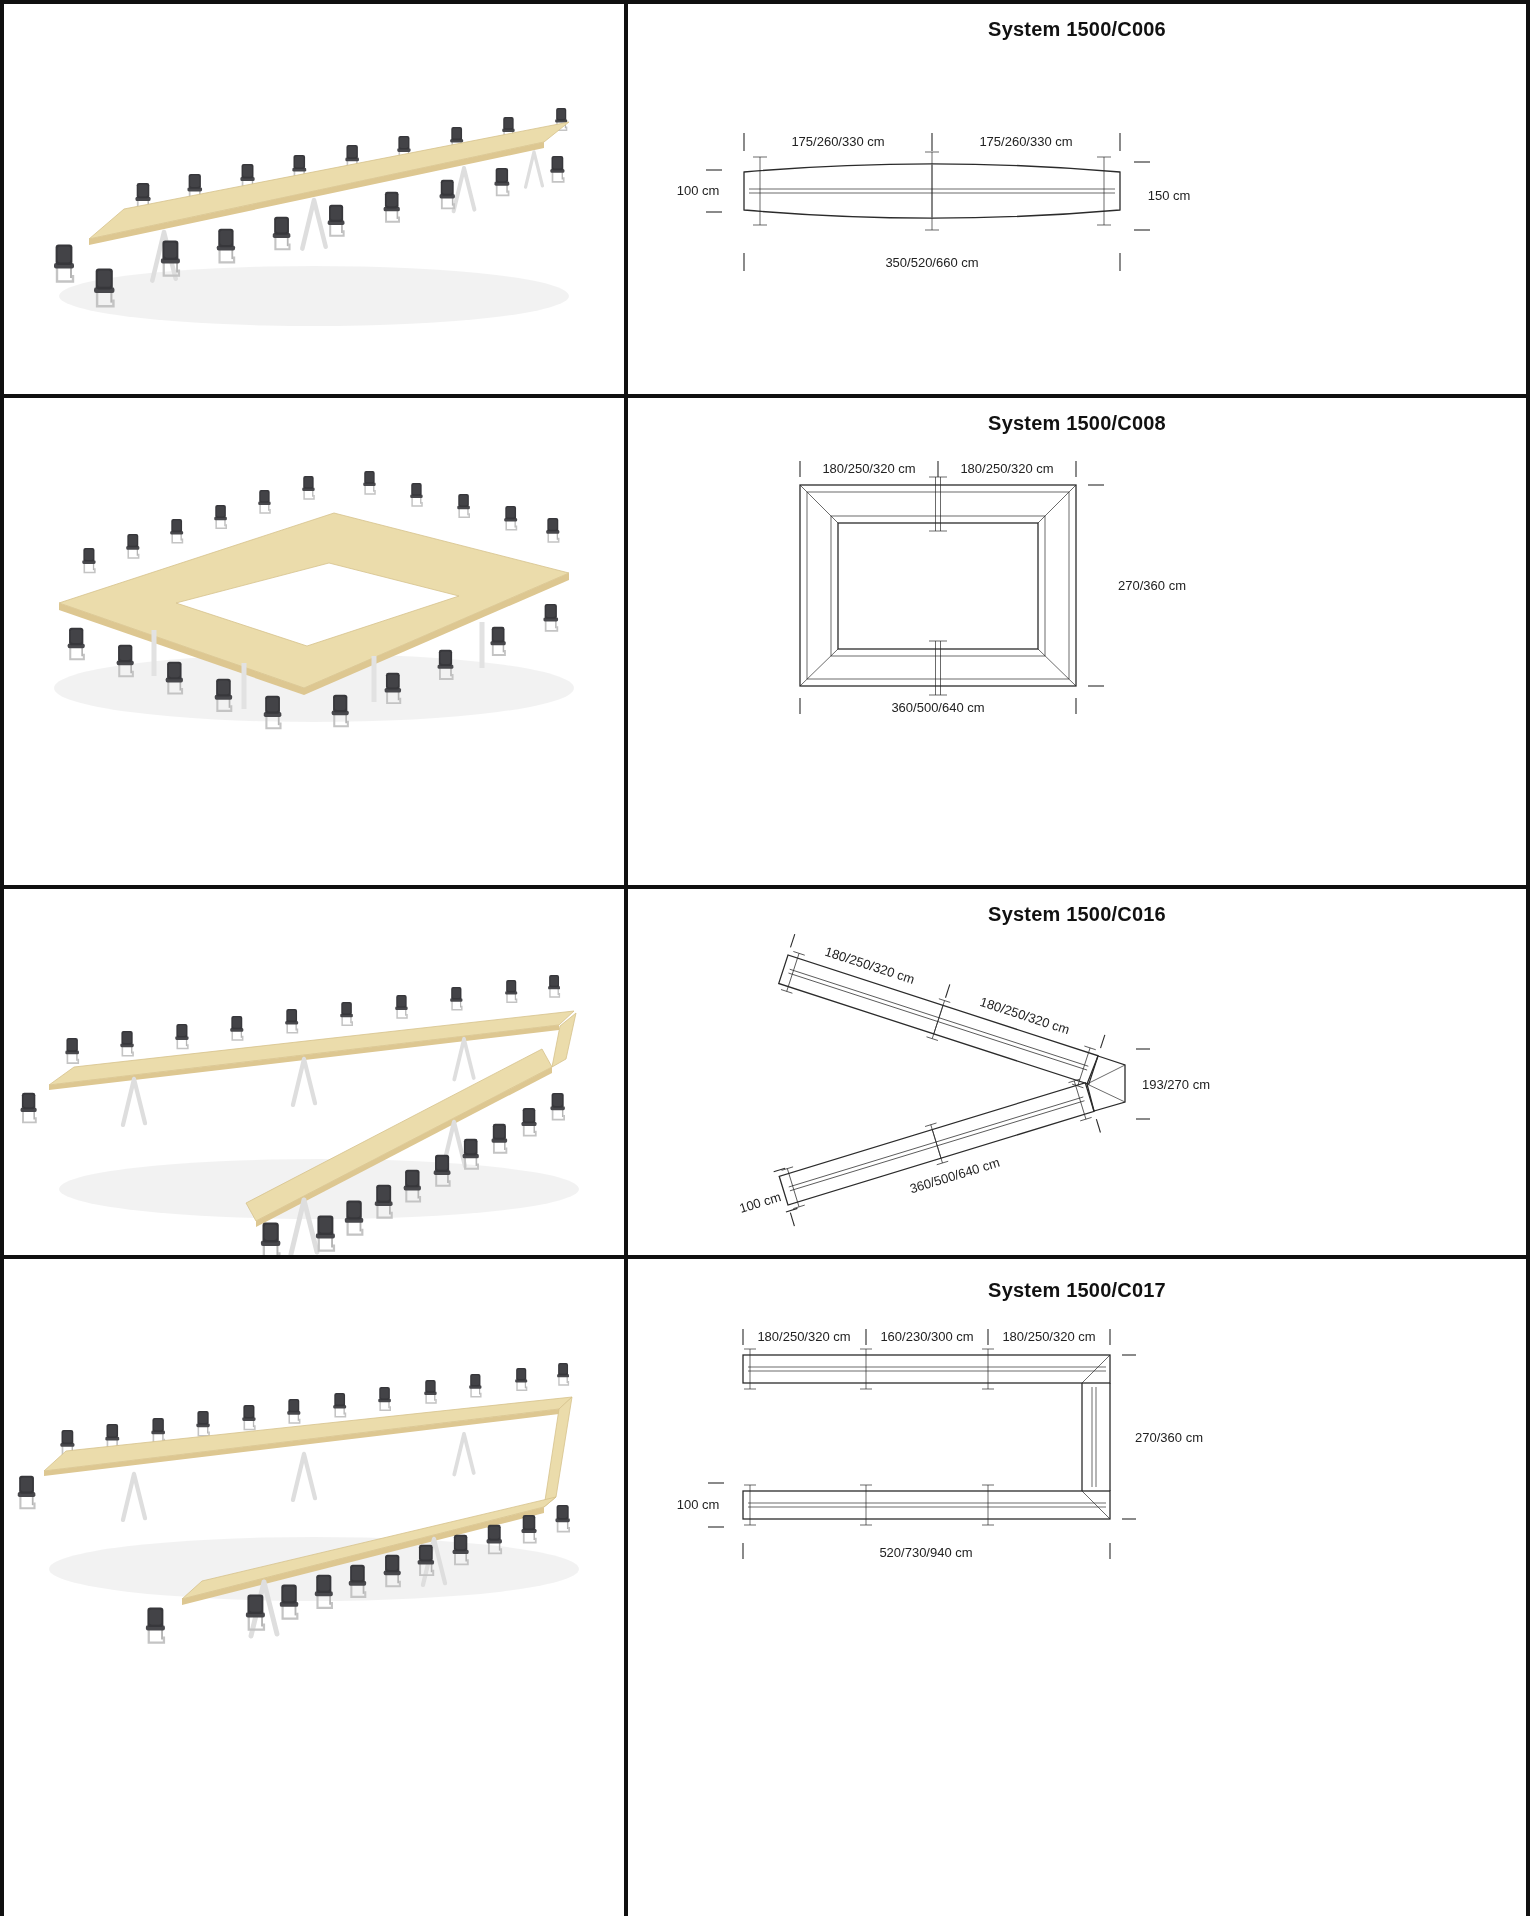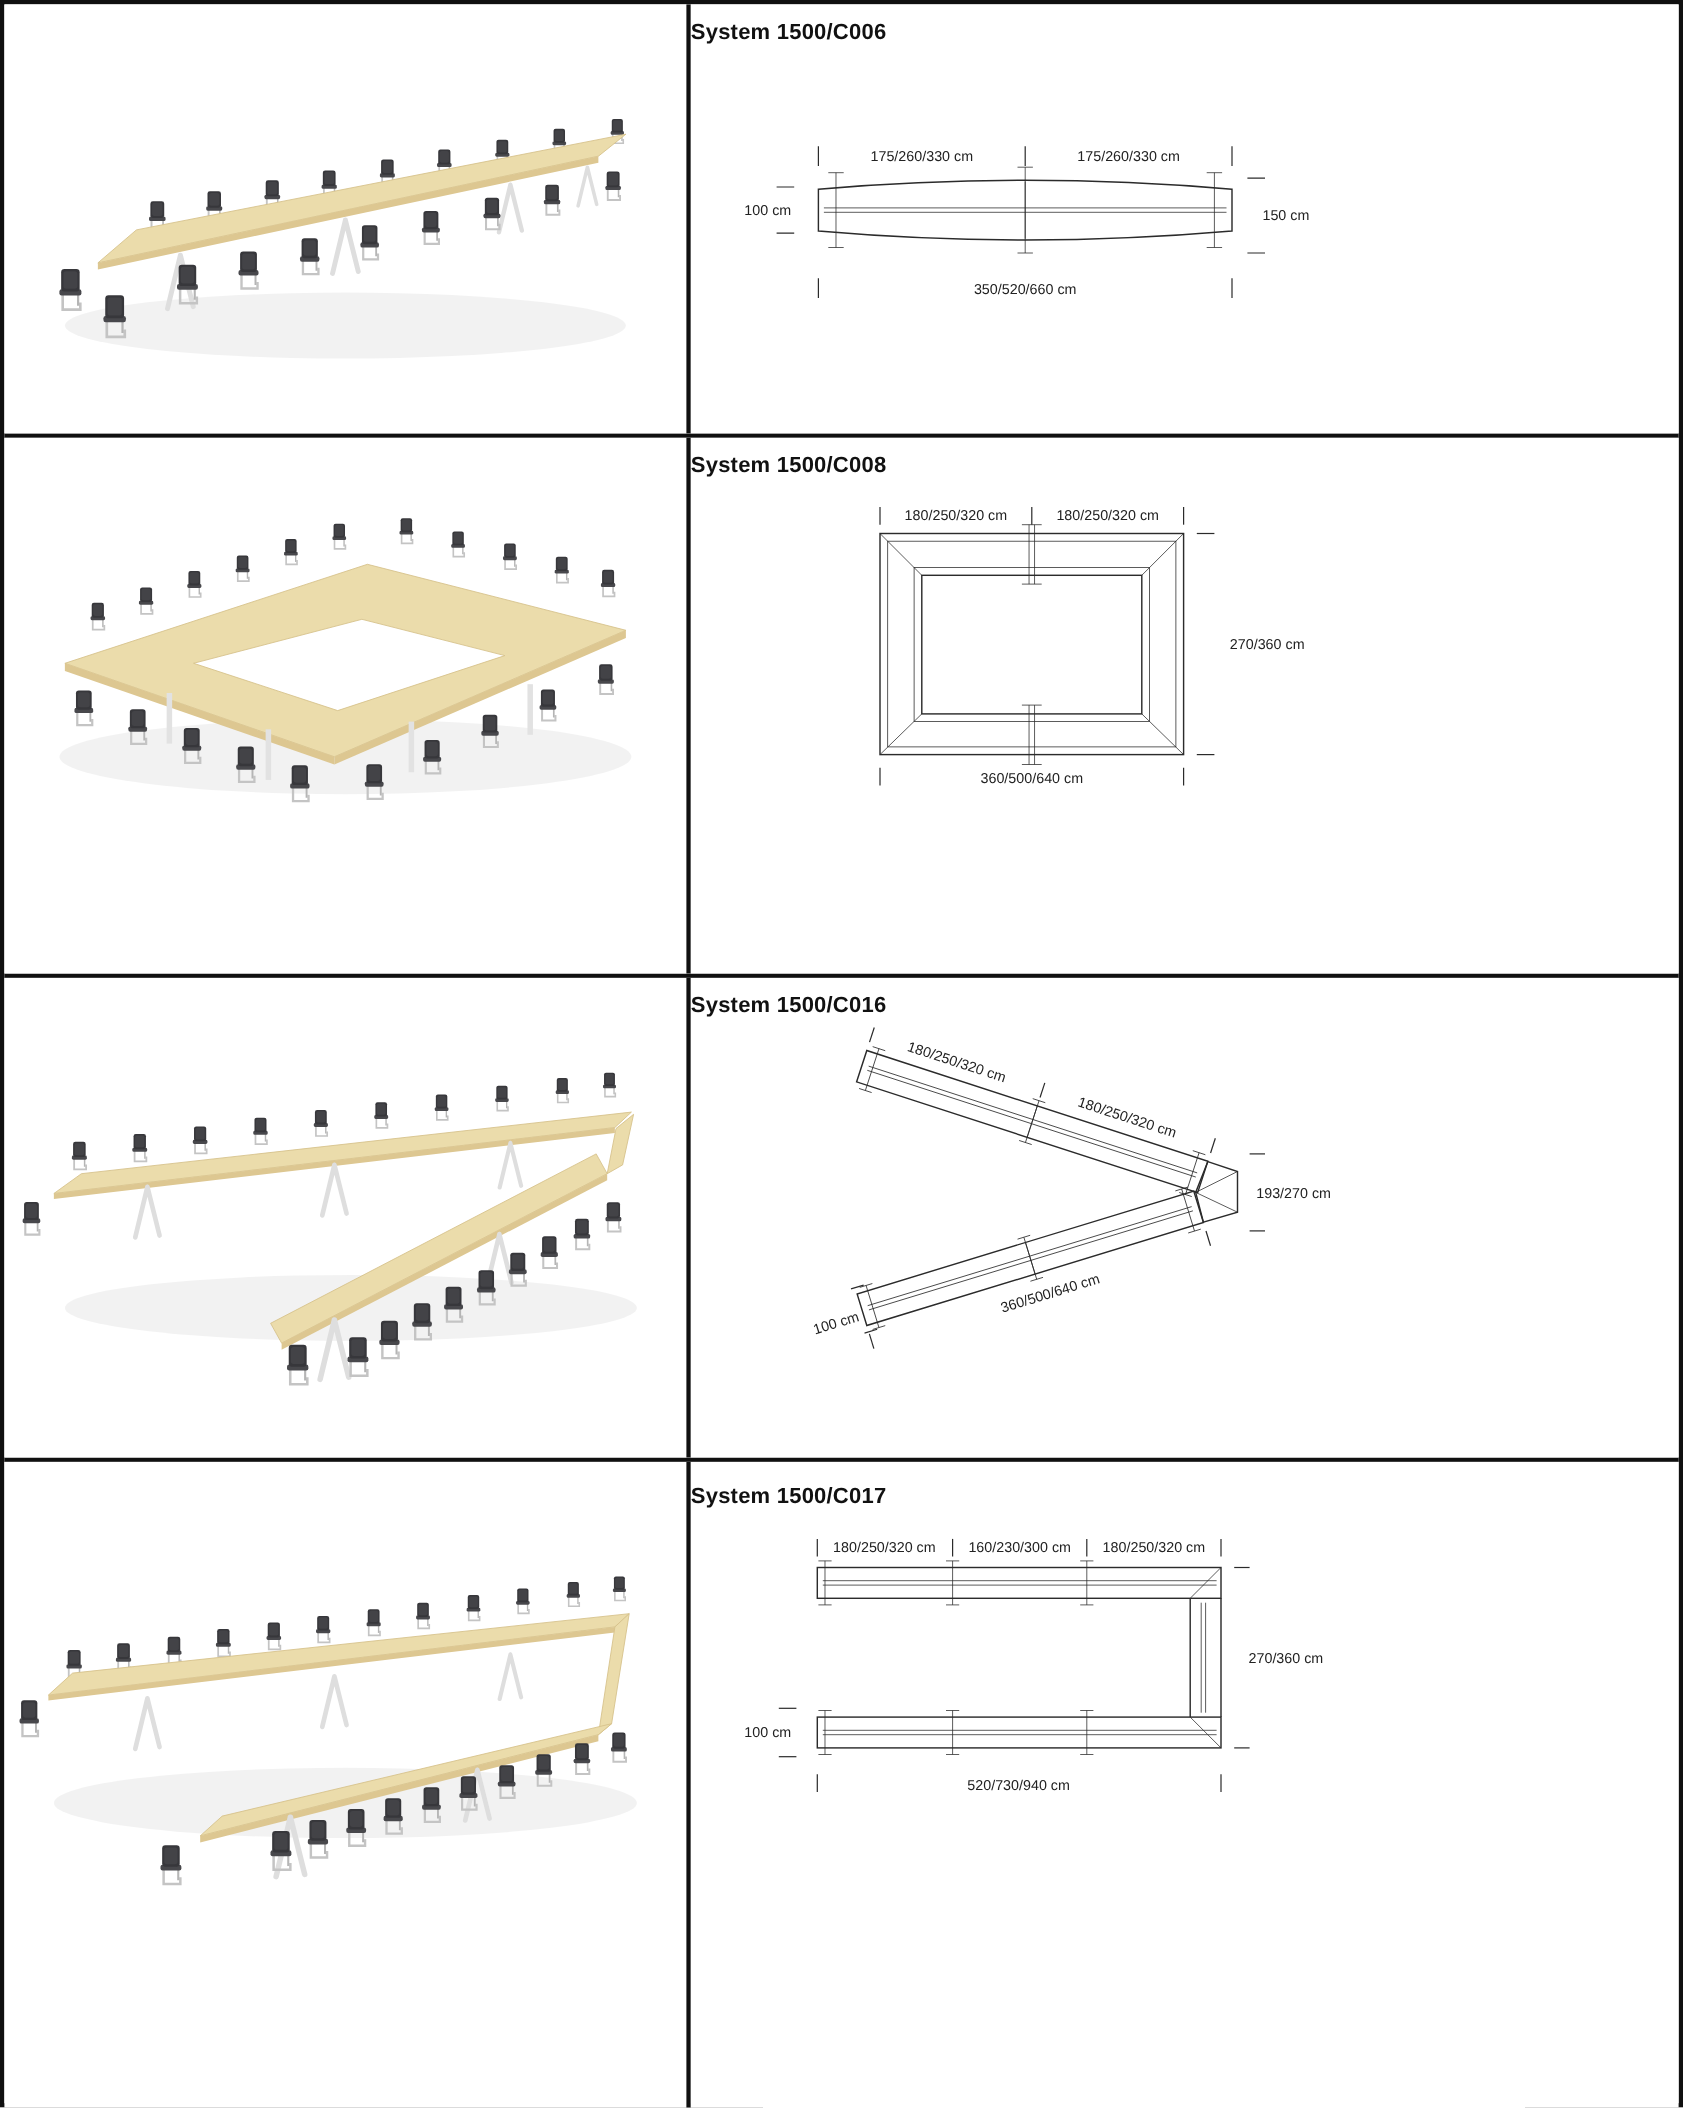--- a/index.html
+++ b/index.html
@@ -2,26 +2,26 @@
 <html><head>
 <meta charset="utf-8">
 <style>
   html,body{margin:0;padding:0;background:#ffffff;}
   .page{
     width:1530px;height:1916px;box-sizing:border-box;
     border:4px solid #101010;background:#fff;
     font-family:"Liberation Sans",sans-serif;
   }
   .row{display:grid;grid-template-columns:624px 1fr;box-sizing:border-box;}
-  .row1{height:394px}.row2{height:491px}.row3{height:440px}.row4{height:785px}
+  .row1{height:394px}.row2{height:491px}.row3{height:370px}.row4{height:785px}
   .row1,.row2,.row3{border-bottom:4px solid #101010;}
   .photo-cell{border-right:4px solid #101010;box-sizing:border-box;overflow:hidden;background:#fff;}
   .spec-cell{position:relative;overflow:hidden;background:#fff;}
   .spec-title{
-    position:absolute;top:14px;left:0;width:100%;text-align:left;
+    position:absolute;top:14px;left:0;width:100%;text-align:center;
     font-size:20px;font-weight:700;color:#111;letter-spacing:.2px;
   }
   .row4 .spec-title{top:20px;}
   svg{display:block;}
   .dim{font-size:13px;fill:#222;font-family:"Liberation Sans",sans-serif;}
   .ln{stroke:#2b2b2b;stroke-width:1.3;fill:none;}
   .thin{stroke:#2b2b2b;stroke-width:.7;fill:none;}
   .tick{stroke:#2b2b2b;stroke-width:1.1;fill:none;}
   .wood{fill:#ebdcab;stroke:#d6c28b;stroke-width:.8;}
   .woodedge{fill:#ddc791;stroke:none;}

